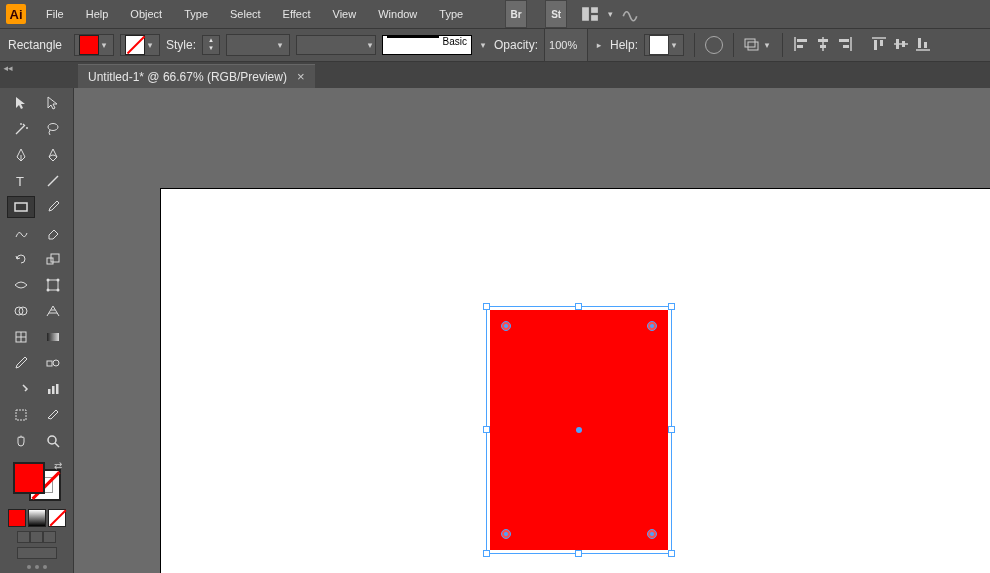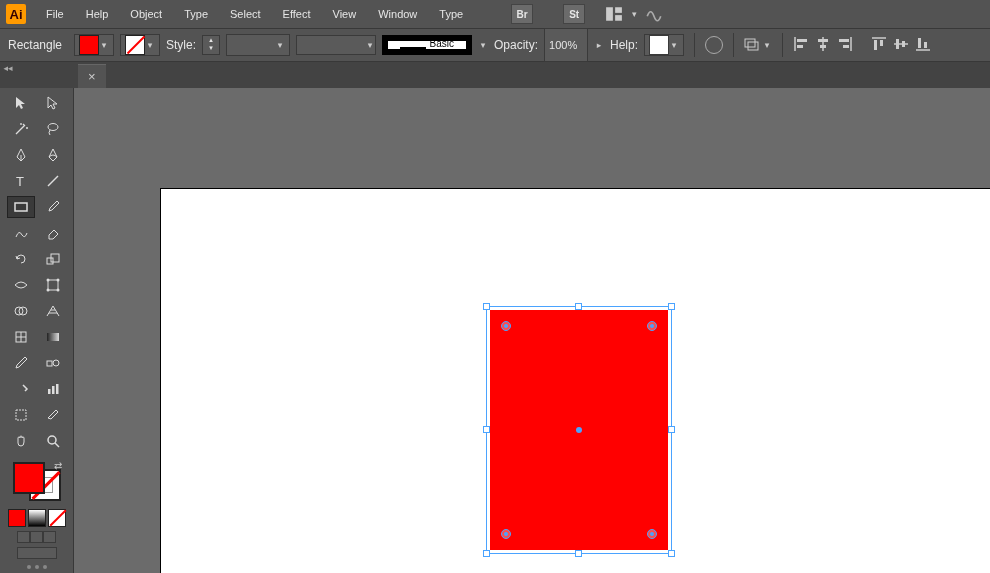--- a/index.html
+++ b/index.html
@@ -3,34 +3,34 @@
 <meta charset="utf-8">
 <style>
   * { box-sizing: border-box; margin: 0; padding: 0; font-family: "Segoe UI", Arial, sans-serif; }
   body { width: 990px; height: 573px; background: #535353; overflow: hidden; display: flex; flex-direction: column; color: #e6e6e6; font-size: 12px; }
   
   
   .menu-bar { height: 28px; background: #535353; display: flex; align-items: center; padding: 0 6px; gap: 2px; }
   .ai-logo { width: 20px; height: 20px; background: #ff9a00; color: #330000; font-weight: bold; display: flex; align-items: center; justify-content: center; font-size: 13px; border-radius: 2px; margin-right: 8px; }
   .menu-item { padding: 4px 10px; cursor: pointer; color: #e6e6e6; font-size: 11px; }
   .menu-spacer { width: 20px; }
-  .menu-icon-box { width: 22px; height: 20px; background: #6b6b6b; display: flex; align-items: center; justify-content: center; font-size: 10px; font-weight: bold; color: #e6e6e6; margin: 0 14px; border: 1px solid #444; }
+  .menu-icon-box { width: 22px; height: 28px; background: #6b6b6b; display: flex; align-items: center; justify-content: center; font-size: 10px; font-weight: bold; color: #e6e6e6; margin: 0 8px; border: 1px solid #444; }
   .menu-small-icon { width: 18px; height: 16px; margin: 0 4px; display: flex; align-items: center; justify-content: center; }
   
   
   .control-bar { height: 34px; background: #535353; border-top: 1px solid #383838; border-bottom: 1px solid #383838; display: flex; align-items: center; padding: 0 8px; gap: 6px; }
   .ctrl-label { font-size: 12px; color: #e6e6e6; }
   .ctrl-dropdown { height: 22px; display: flex; align-items: center; padding: 0 4px; border: 1px solid #3a3a3a; background: #5a5a5a; }
   .ctrl-dropdown.wide { width: 64px; }
   .fill-swatch { width: 20px; height: 20px; background: #ff0000; border: 1px solid #222; }
   .stroke-swatch { width: 20px; height: 20px; background: #fff; border: 1px solid #222; position: relative; }
   .stroke-swatch::after { content: ""; position: absolute; left: -2px; top: 8px; width: 24px; height: 2px; background: #ff0000; transform: rotate(-45deg); }
   .caret { width: 10px; text-align: center; font-size: 9px; color: #ccc; }
   .var-stroke { width: 80px; height: 20px; background: #5a5a5a; border: 1px solid #3a3a3a; }
-  .brush-box { width: 90px; height: 20px; background: #fff; display: flex; align-items: flex-end; padding: 0 12px; color: #000; border: 6px solid #000000; }
+  .brush-box { width: 90px; height: 20px; background: #fff; display: flex; align-items: flex-start; padding: 0 4px; color: #000; border: 1px solid #000000; }
   .brush-line { flex: 1; height: 2px; background: #000; }
   .brush-label { font-size: 10px; color: #000; margin-left: 4px; }
   .opacity-box { width: 44px; height: 20px; background: #5a5a5a; border: 1px solid #3a3a3a; display: flex; align-items: center; padding: 16px 4px; font-size: 11px; }
   .style-swatch { width: 20px; height: 20px; background: #fff; border: 1px solid #3a3a3a; }
   .ctrl-sep { width: 1px; height: 24px; background: #3a3a3a; margin: 0 4px; }
   .globe-icon { width: 18px; height: 18px; border: 1.5px solid #aaa; border-radius: 50%; position: relative; }
   
   
   .tab-bar { height: 26px; background: #434343; display: flex; align-items: flex-end; padding-left: 78px; }
   .tab-collapse { position: absolute; left: 0; top: 62px; width: 16px; height: 12px; display: flex; align-items: center; justify-content: center; font-size: 9px; color: #aaa; }
@@ -179,20 +179,21 @@
   <div><svg width="16" height="16">
         <line x1="1" y1="14" x2="15" y2="14" stroke="#ccc" stroke-width="1.5"></line>
         <rect x="3" y="2" width="3" height="10" fill="#ccc"></rect>
         <rect x="9" y="6" width="3" height="6" fill="#ccc"></rect>
       </svg></div>
 </div>
 
 <div class="tab-collapse">◂◂</div>
 <div class="tab-bar">
   <div class="doc-tab">
+    <span>Untitled-1* @ 66.67% (RGB/Preview)</span>
     <span class="tab-close">×</span>
   </div>
 </div>
 
 <div class="main">
 
   <div class="toolbox">
     <div class="tool-row">
       <div class="tool">
           <svg viewBox="0 0 16 16">

